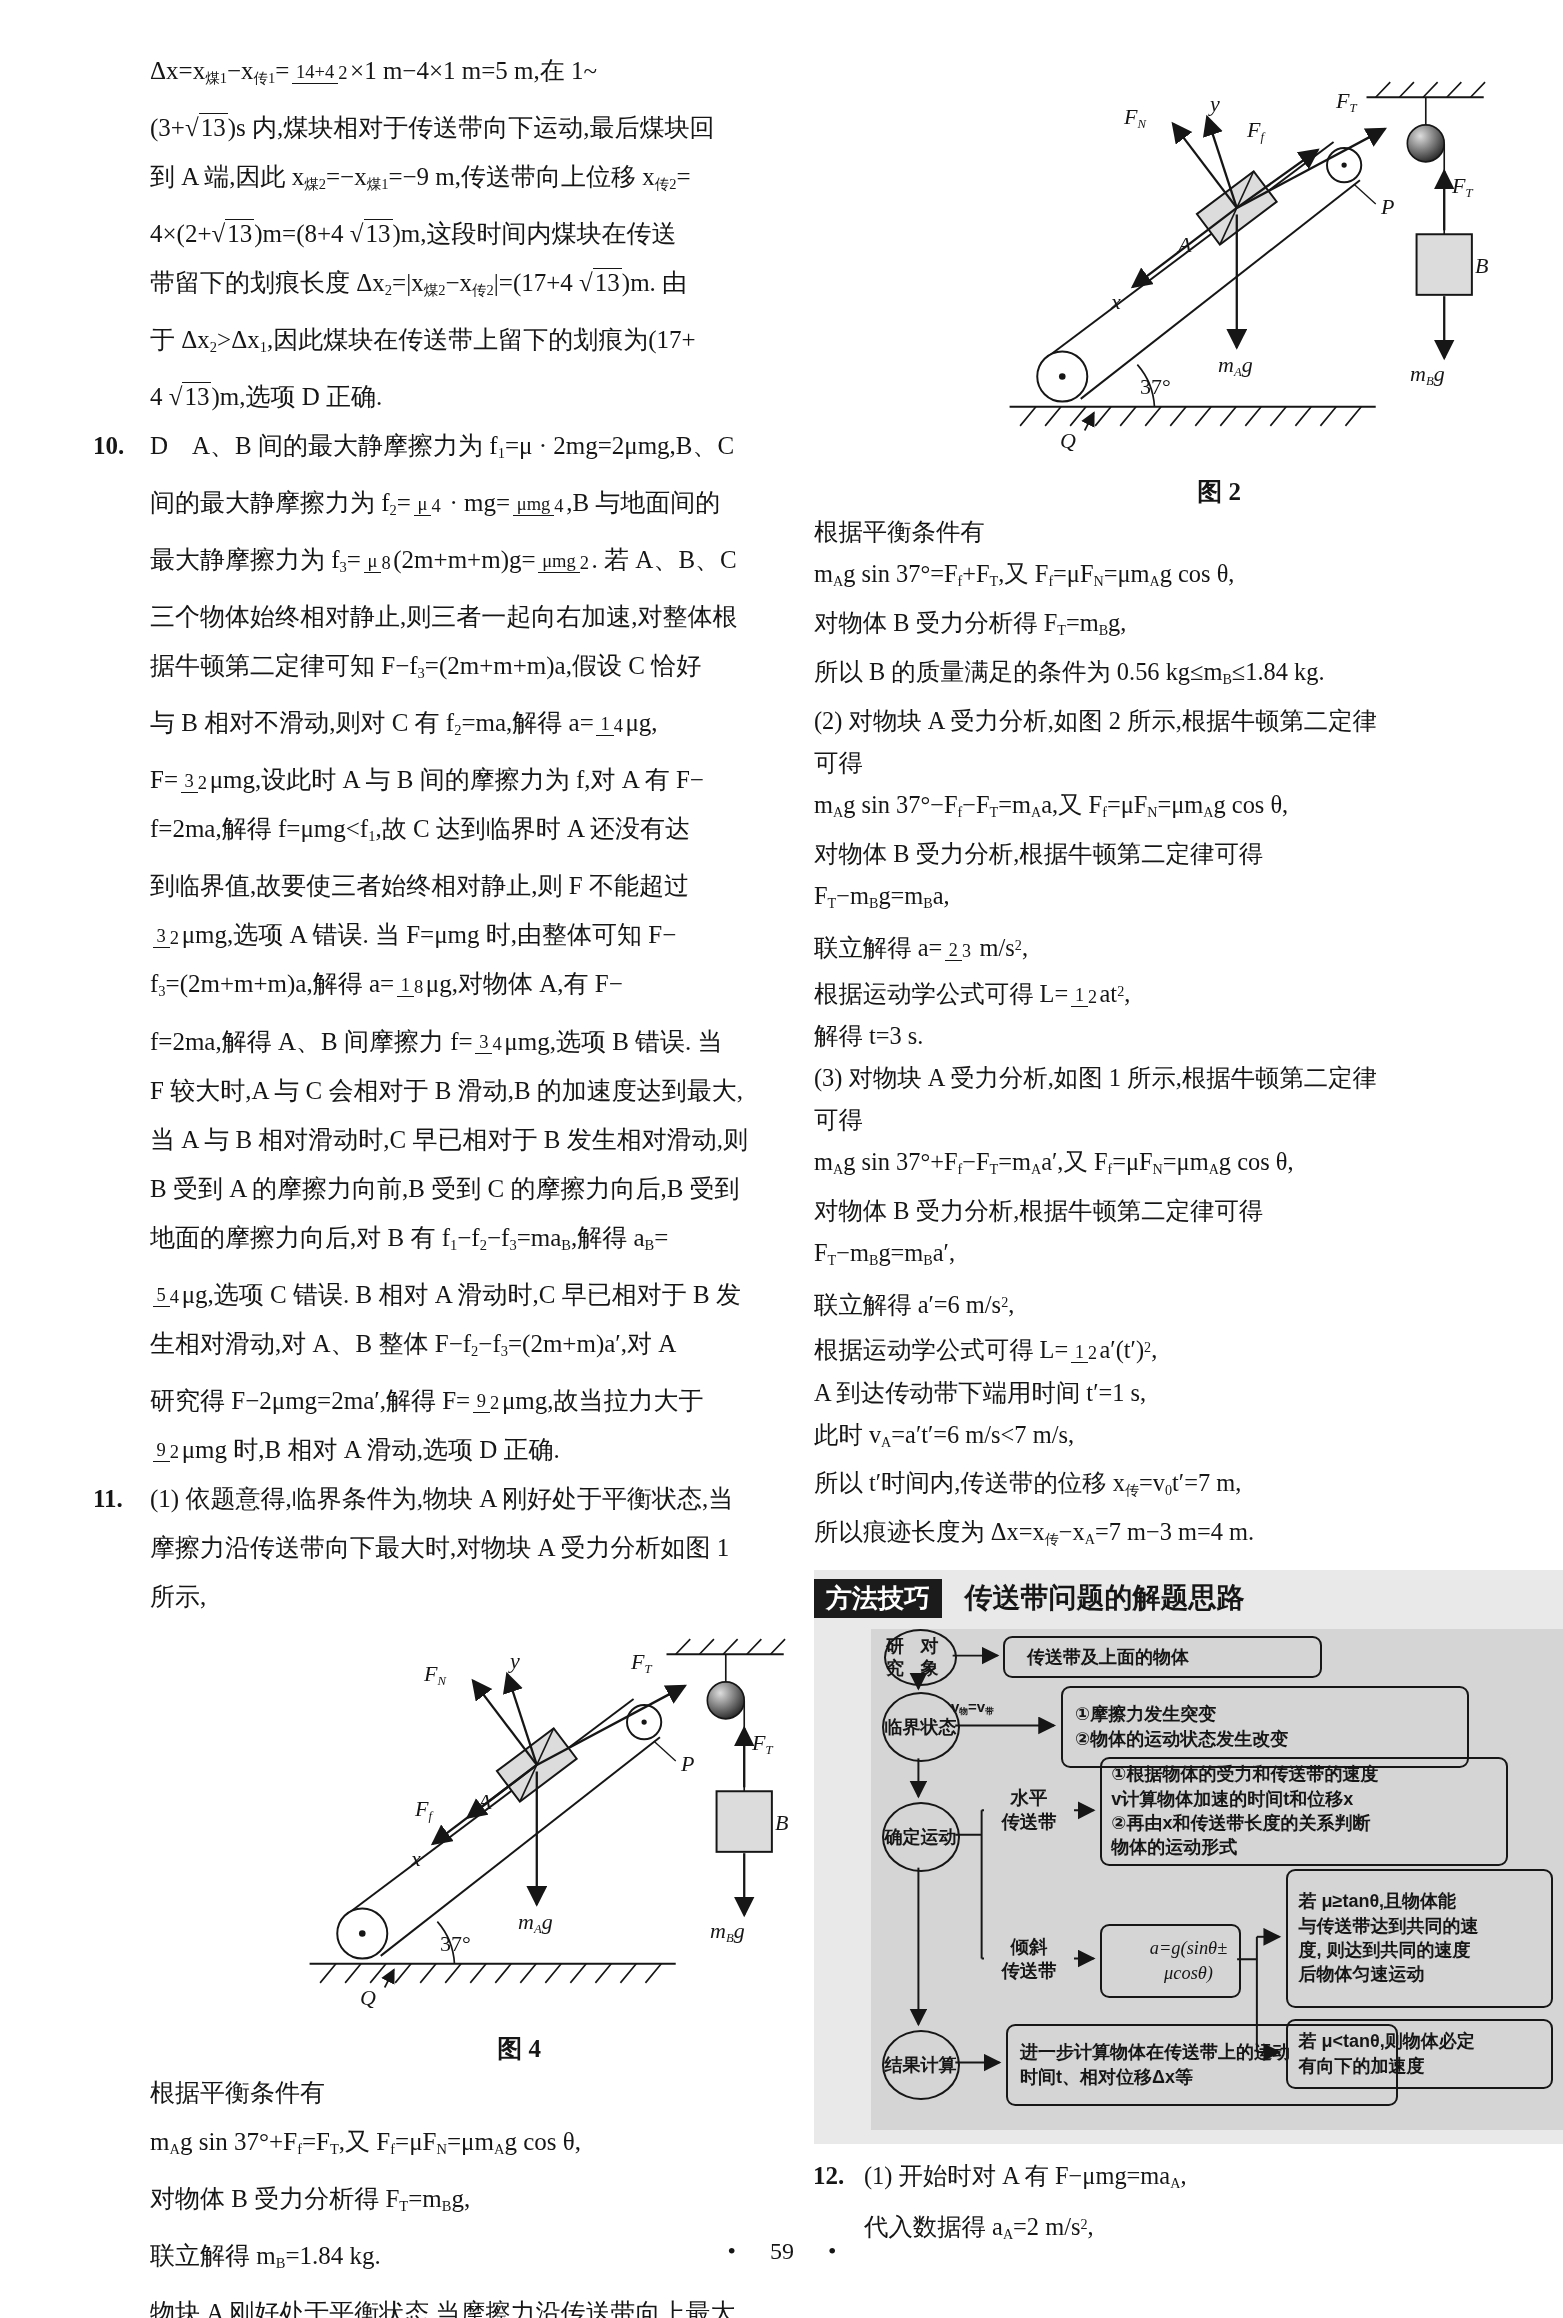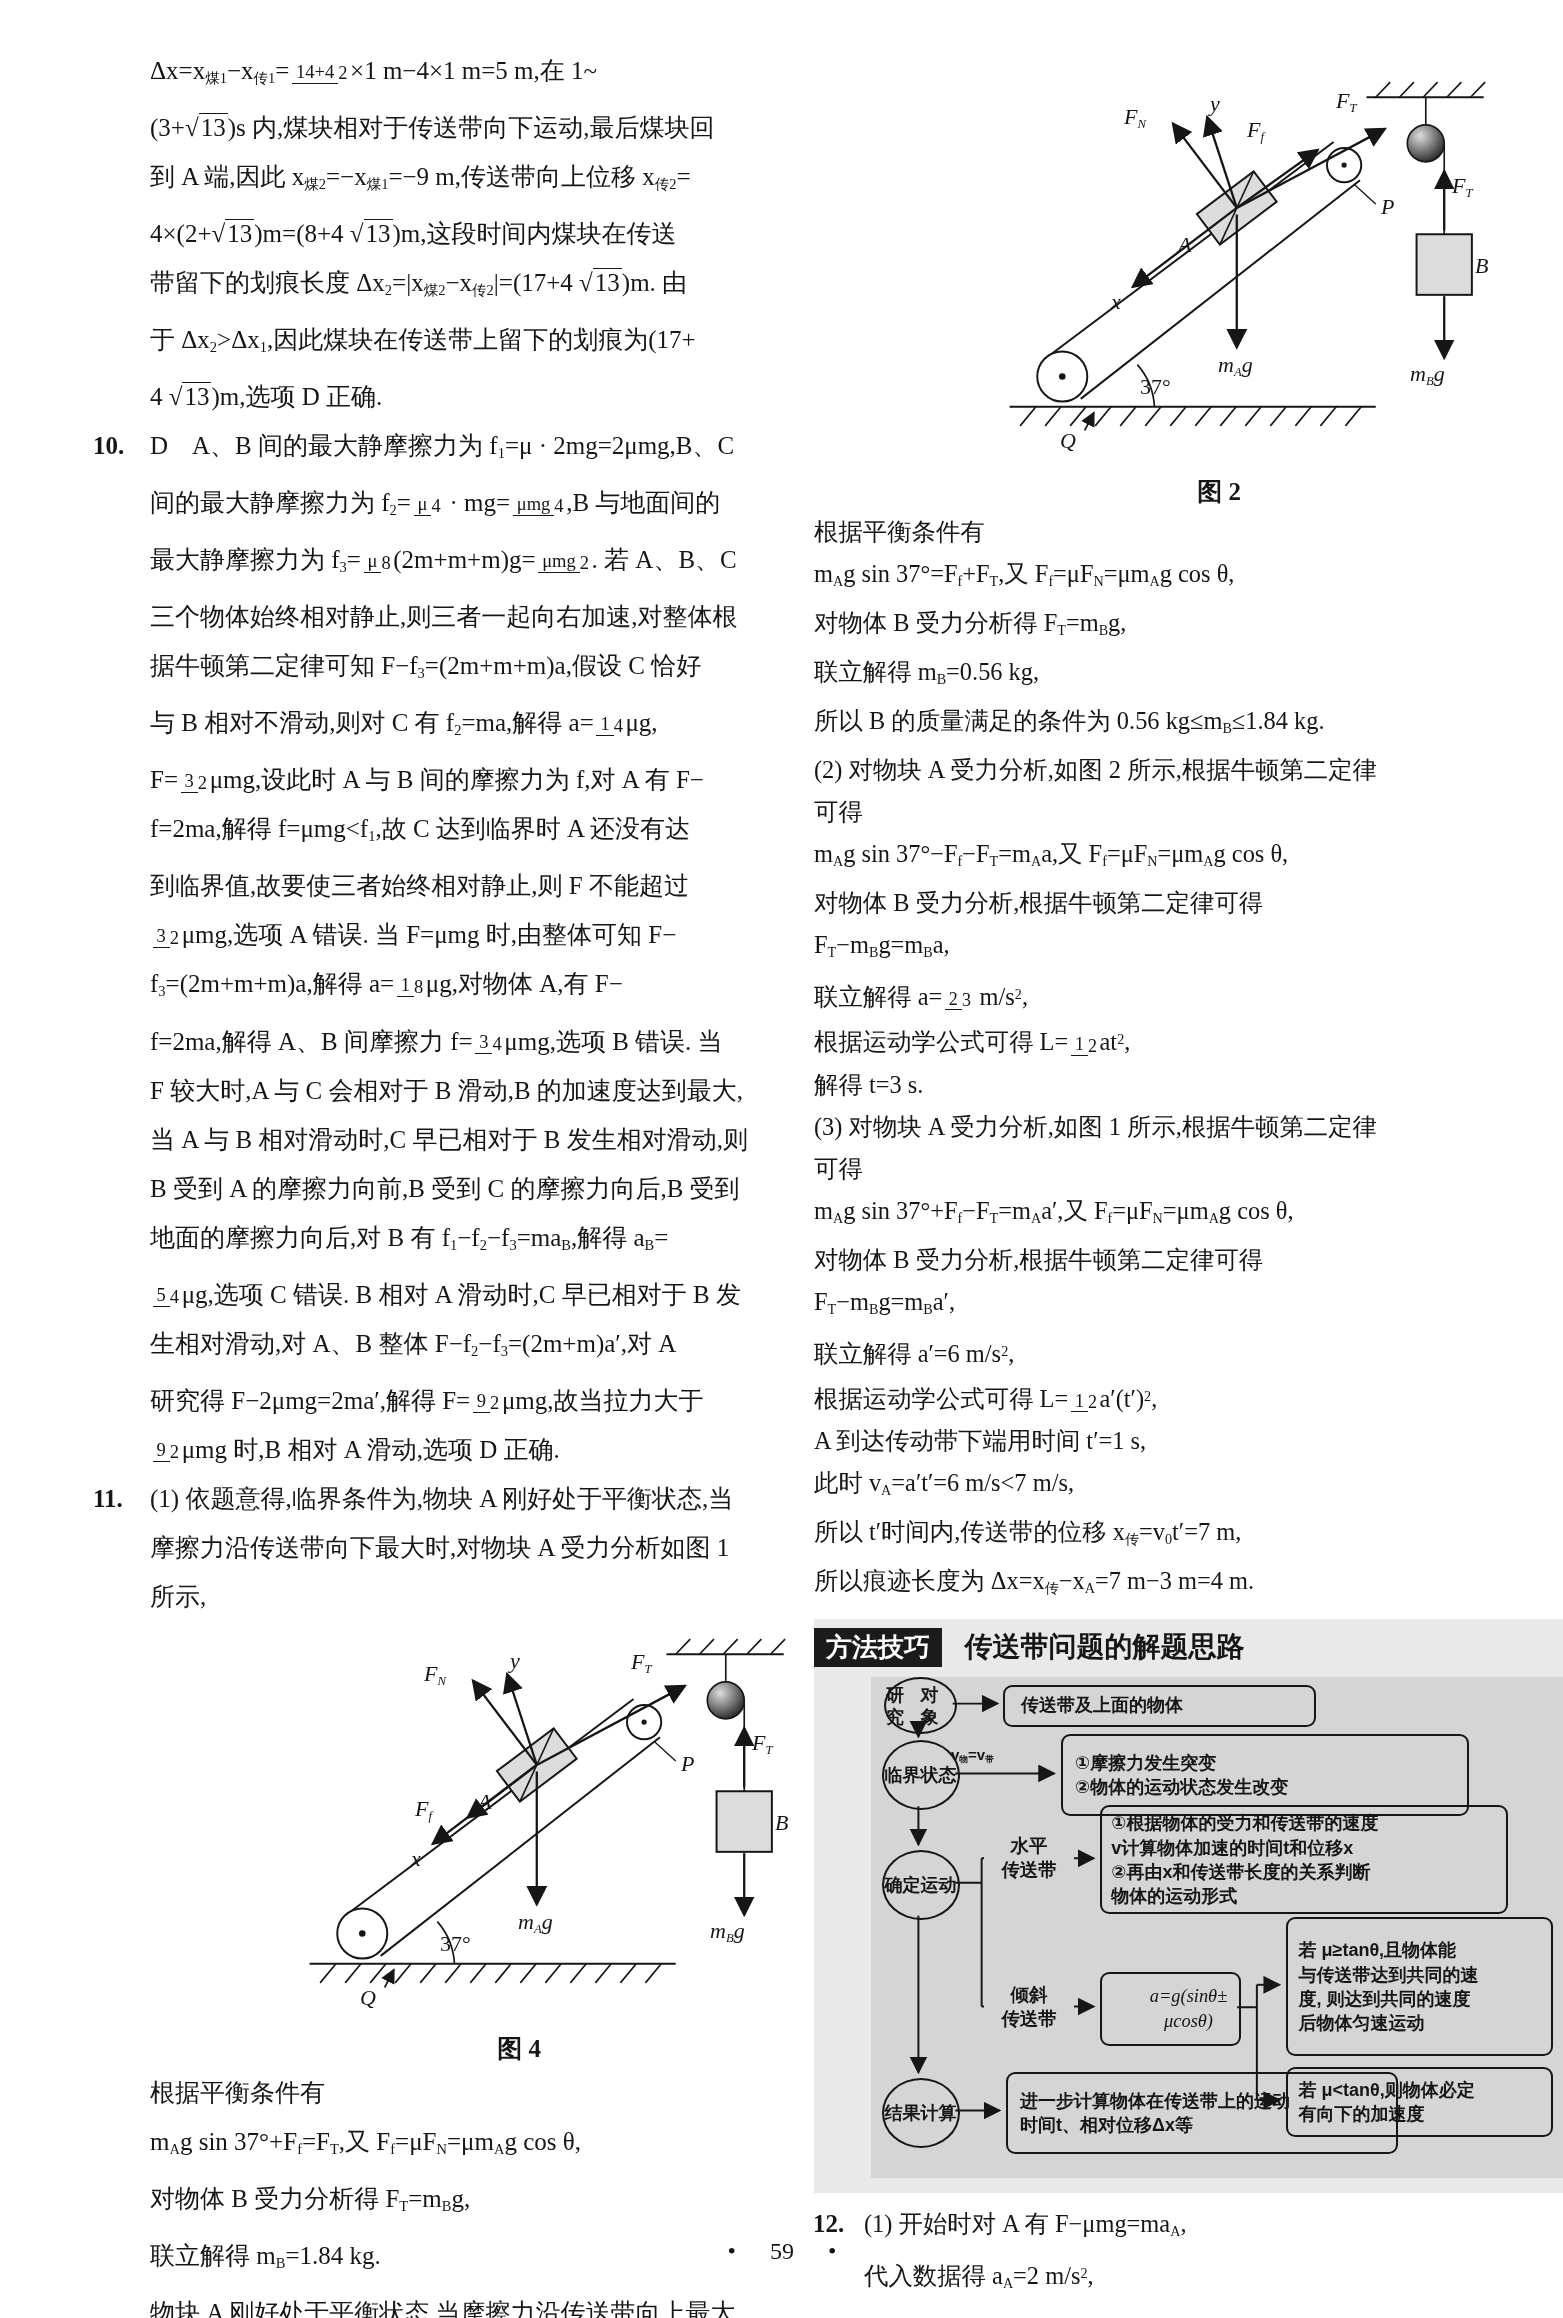--- a/index.html
+++ b/index.html
@@ -279,21 +279,20 @@
       <span class="flb upr" style="left:191px;top:312px">37°</span>
       <span class="flb" style="left:111px;top:366px">Q</span>
     </div>
     <div class="figcap">图 2</div>
   </div>
 
   <div class="block">
       <div class="ln">根据平衡条件有</div>
       <div class="ln">m<sub>A</sub>g sin 37°=F<sub>f</sub>+F<sub>T</sub>,又 F<sub>f</sub>=μF<sub>N</sub>=μm<sub>A</sub>g cos θ,</div>
       <div class="ln">对物体 B 受力分析得 F<sub>T</sub>=m<sub>B</sub>g,</div>
-      <div class="ln">联立解得 m<sub>B</sub>=0.56 kg,</div>
       <div class="ln">所以 B 的质量满足的条件为 0.56 kg≤m<sub>B</sub>≤1.84 kg.</div>
       <div class="ln">(2) 对物块 A 受力分析,如图 2 所示,根据牛顿第二定律</div>
       <div class="ln">可得</div>
       <div class="ln">m<sub>A</sub>g sin 37°−F<sub>f</sub>−F<sub>T</sub>=m<sub>A</sub>a,又 F<sub>f</sub>=μF<sub>N</sub>=μm<sub>A</sub>g cos θ,</div>
       <div class="ln">对物体 B 受力分析,根据牛顿第二定律可得</div>
       <div class="ln">F<sub>T</sub>−m<sub>B</sub>g=m<sub>B</sub>a,</div>
       <div class="ln">联立解得 a=<span class="fr">
           <span class="fn">2</span>
           <span class="fd">3</span>
         </span> m/s<sup>2</sup>,</div>
@@ -341,21 +340,21 @@
           <line x1="586" y1="467" x2="620" y2="467" marker-end="url(#fa)"></line>
           <line x1="586" y1="642" x2="620" y2="642" marker-end="url(#fa)"></line>
           <line x1="72" y1="362" x2="72" y2="600" marker-end="url(#fa)"></line>
           <line x1="128" y1="658" x2="195" y2="658" marker-end="url(#fa)"></line>
         </g>
       </svg>
       <div class="fe" style="left:13px;top:0;width:69px;height:53px">
         <div>研究</div>
           <div>对象</div>
       </div>
-      <div class="fb" style="left:132px;top:7.2px;width:293px;height:38px;padding-left:16px">
+      <div class="fb" style="left:132px;top:7.2px;width:293px;height:38px;padding-left:22px">
         <div class="ln">传送带及上面的物体</div>
       </div>
       <div class="fcond" style="left:80px;top:70px">v<sub>物</sub>=v<sub>带</sub></div>
       <div class="fe" style="left:10.5px;top:63px;width:74px;height:66px">
         <div>临界</div>
           <div>状态</div>
       </div>
       <div class="fb" style="left:190px;top:57px;width:392px;height:78px;padding-left:12px">
           <div class="ln">①摩擦力发生突变</div>
           <div class="ln">②物体的运动状态发生改变</div>

